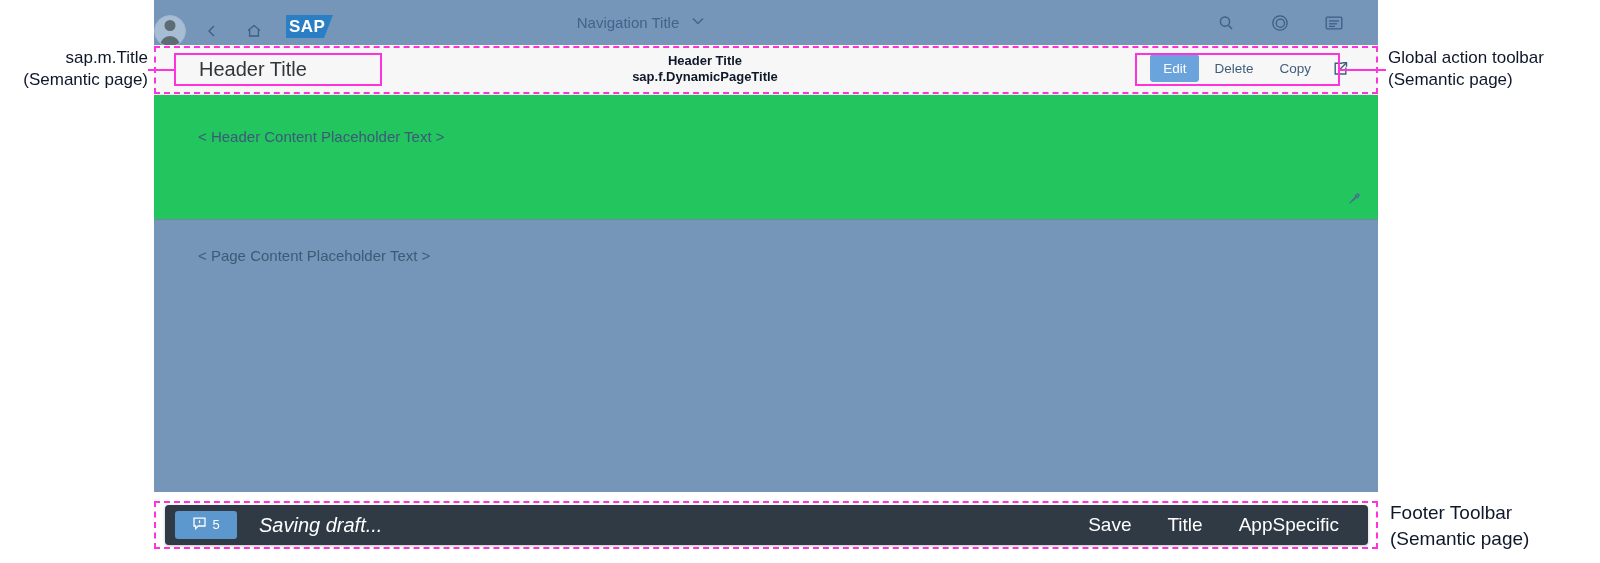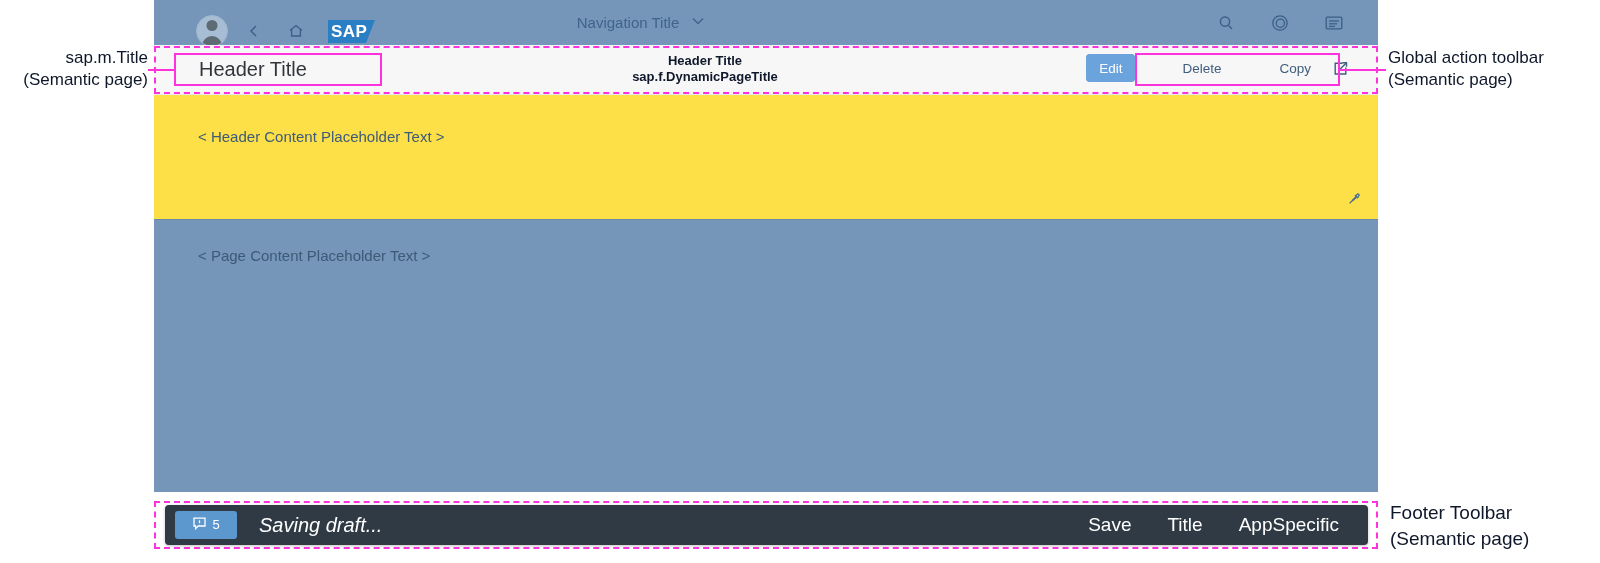--- a/index.html
+++ b/index.html
@@ -31,23 +31,22 @@
     position: absolute;
     left: 0; top: 0;
     width: 1224px;
     height: 45px;
     background: #7596b8;
     display: flex;
     align-items: center;
   }
   #shell-left {
     display: flex;
-    align-items: center;
+    align-items: flex-start;
     gap: 10px;
-    padding-left: 42px;
     margin-top: 17px;
   }
   .shell-btn {
     width: 32px;
     height: 32px;
     display: flex;
     align-items: center;
     justify-content: center;
     color: #3b5f85;
   }
@@ -167,21 +166,20 @@
     height: 26px;
     padding: 0 10px;
     display: flex;
     align-items: center;
     font-size: 13.5px;
     color: #3f5d7d;
     background: transparent;
     border: 1px solid transparent;
     border-radius: 3px;
     white-space: nowrap;
-    margin-left: 32px;
   }
   .act-btn.emphasized {
     background: #6ba3dc;
     color: #ffffff;
     border-color: #6ba3dc;
     padding: 0 12px;
   }
   .act-icon-btn {
     width: 28px;
     height: 26px;
@@ -190,21 +188,21 @@
     justify-content: center;
     color: #3f5d7d;
   }
 
   
   #header-content {
     position: absolute;
     left: 0; top: 95px;
     width: 1224px;
     height: 125px;
-    background: #fde047;
+    background: #22c55e;
   }
   #header-content-text {
     position: absolute;
     left: 44px;
     top: 33px;
     font-size: 15px;
     color: #3d5a78;
   }
   #pin-button {
     position: absolute;

